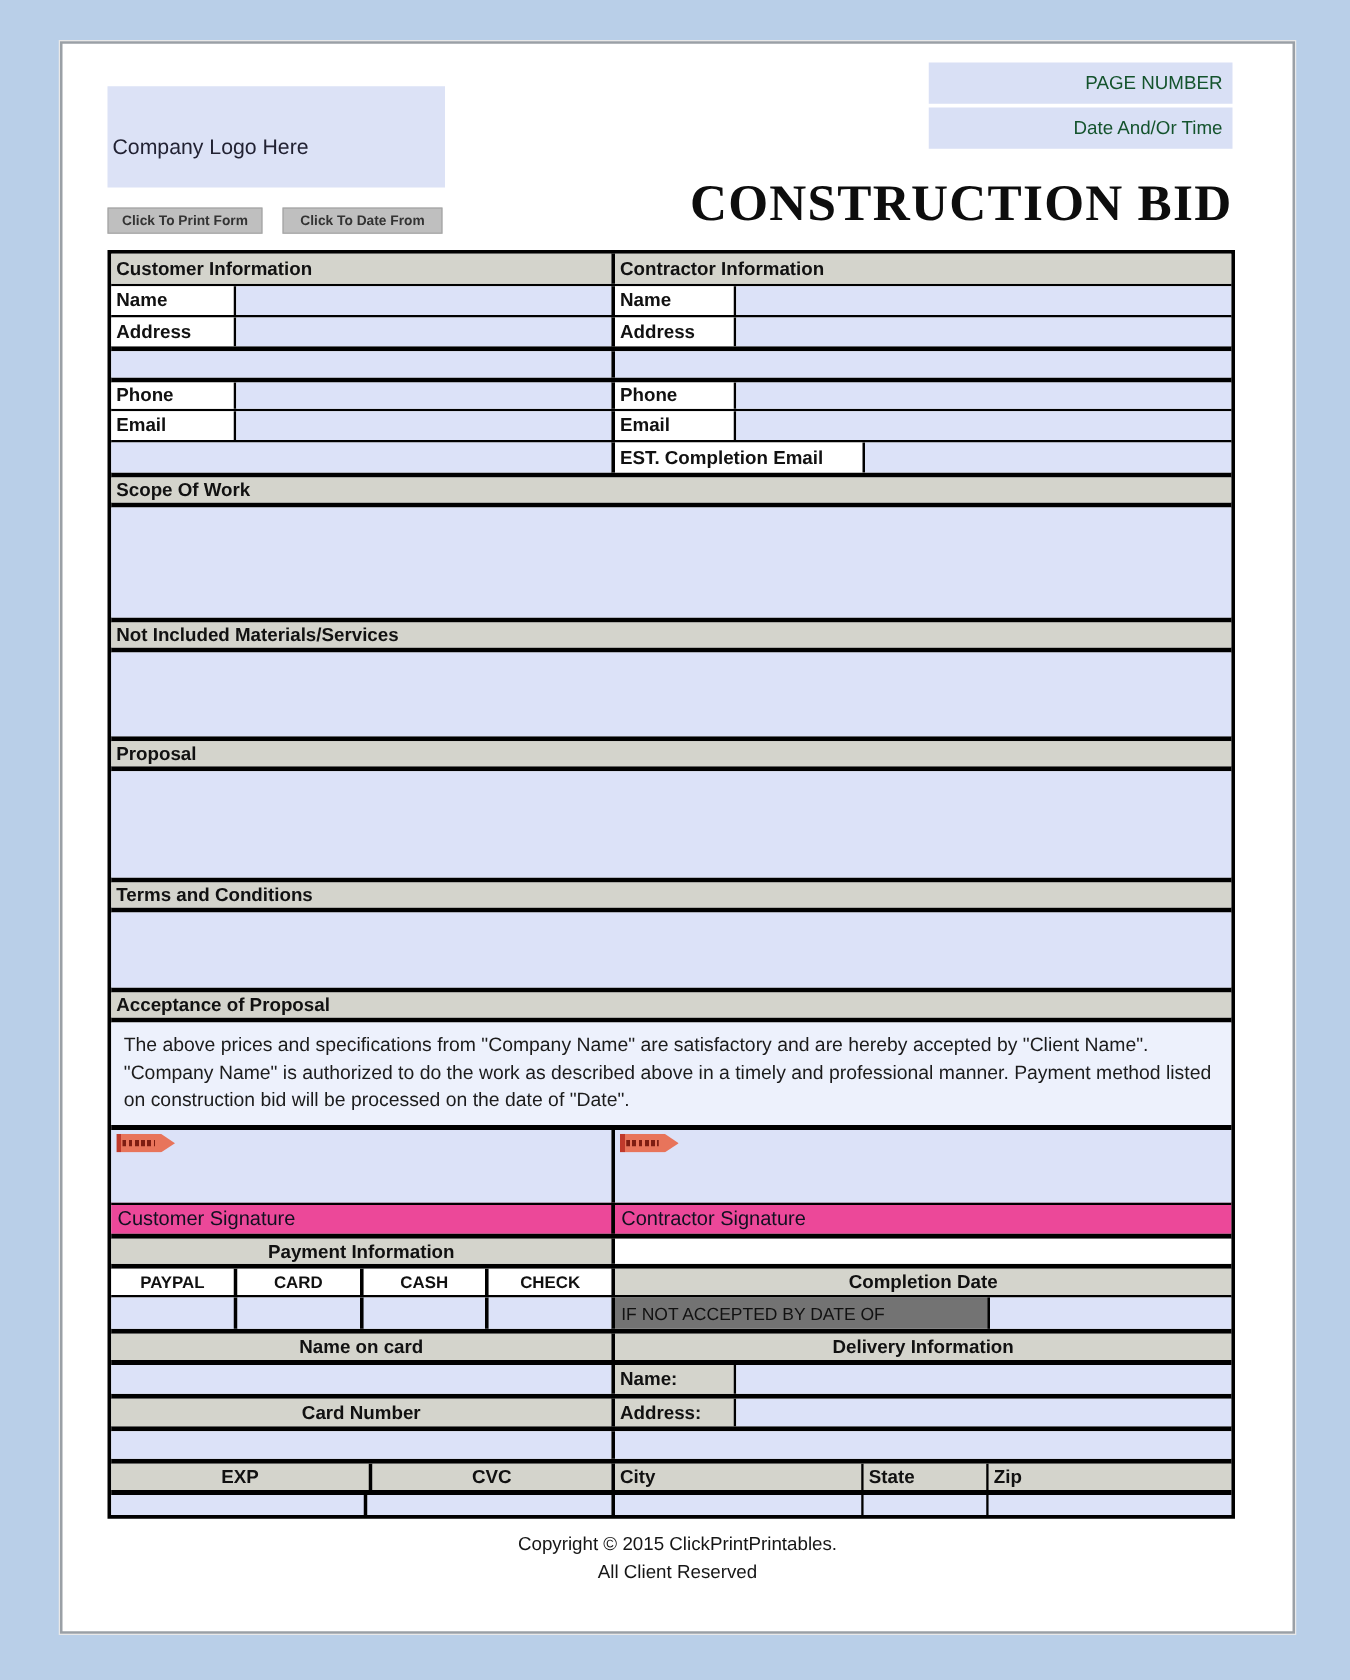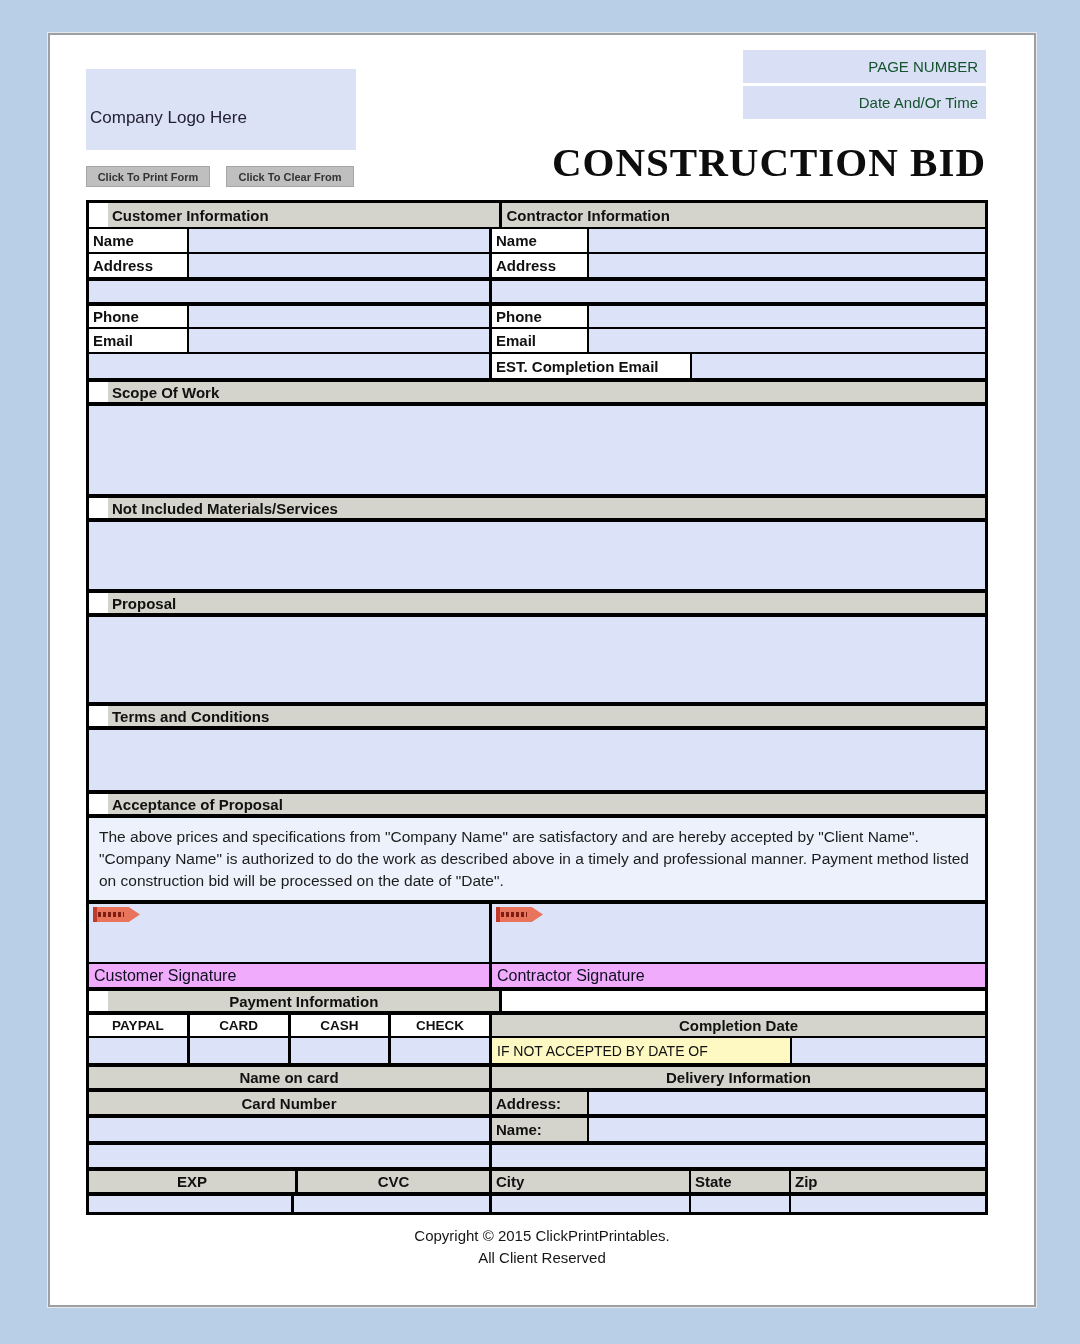--- a/index.html
+++ b/index.html
@@ -70,71 +70,71 @@
   .half-r { width: 493px; display: flex; }
   .cell { display: flex; align-items: center; overflow: hidden; }
   .gray { background: #d4d4cc; font-weight: bold; font-size: 15px; padding: 0 4px; }
   .gray.center { justify-content: center; }
   .lav { background: #dce2f8; }
   .white-label {
     background: #fff; font-weight: bold; font-size: 15px;
     padding: 0 4px; border-right: 2px solid #000;
   }
   .grow { flex: 1; }
-  .h24 { height: 24px; padding-left: 19px; } .h25 { height: 25px; } .h26 { height: 26px; }
+  .h24 { height: 24px; } .h25 { height: 25px; } .h26 { height: 26px; }
   .h27 { height: 27px; } .h20 { height: 20px; }
 
   .area { position: relative; }
   .acc-area {
     background: #edf1fc; padding: 8px 10px;
     font-size: 15.5px; line-height: 1.42; color: #1c1c1c;
   }
   .sig-cell { position: relative; }
   .sign-arrow {
     position: absolute; left: 4px; top: 3px;
     width: 47px; height: 15px;
     background: linear-gradient(90deg, #c0392b 0%, #c0392b 8%, #e8745b 8%, #e8745b 100%);
     clip-path: polygon(0 0, 76% 0, 100% 50%, 76% 100%, 0 100%);
   }
   .sign-arrow i {
     position: absolute; left: 5px; top: 5px; width: 26px; height: 5px;
     background: repeating-linear-gradient(90deg, #7e1d12 0 3px, transparent 3px 5px);
   }
-  .sig-label-row { background: #f0abfc; }
+  .sig-label-row { background: #ec4899; }
   .sig-label-row .cell { font-size: 16px; padding: 0 5px; color: #101020; }
   .v2 { border-right: 2px solid #000; }
   .white-cell { background: #fff; }
   .opt-cell {
     background: #fff; font-weight: bold; font-size: 13.5px;
     justify-content: center; border-right: 3px solid #000;
   }
   .opt-cell.last { border-right: none; }
   .cond-cell {
-    background: #fef9c3; font-size: 14px; padding: 0 5px;
+    background: #737373; font-size: 14px; padding: 0 5px;
     border-right: 2px solid #000;
   }
 
   
   .footer {
     position: absolute; left: 0; top: 1192px; width: 100%;
     text-align: center; color: #161616;
   }
   .footer .l1 { font-size: 15px; }
   .footer .l2 { font-size: 15px; margin-top: 5px; }
 </style>
 </head>
 <body>
 
 <div class="page">
 
   <div class="logo-box">
     <span>Company Logo Here</span>
   </div>
   <div class="btn btn-print">Click To Print Form</div>
-  <div class="btn btn-clear">Click To Clear From</div>
+  <div class="btn btn-clear">Click To Date From</div>
 
   <div class="meta-box">
     <div class="meta-row">PAGE NUMBER</div>
     <div class="meta-row">Date And/Or Time</div>
   </div>
 
   <div class="doc-title">CONSTRUCTION BID</div>
 
   <div class="form-table">
 
@@ -307,36 +307,36 @@
 
     <div class="row thick h25">
       <div class="half-l">
           <div class="cell gray center grow">Name on card</div>
         </div>
       <div class="half-r">
           <div class="cell gray center grow">Delivery Information</div>
         </div>
     </div>
 
+    <div class="row thick h27">
+      <div class="half-l">
+          <div class="cell lav grow"></div>
+        </div>
+      <div class="half-r">
+        <div class="cell gray v2" style="width:97px">Name:</div>
+        <div class="cell lav grow"></div>
+      </div>
+    </div>
+
     <div class="row thick h26">
       <div class="half-l">
           <div class="cell gray center grow">Card Number</div>
         </div>
       <div class="half-r">
         <div class="cell gray v2" style="width:97px">Address:</div>
-        <div class="cell lav grow"></div>
-      </div>
-    </div>
-
-    <div class="row thick h27">
-      <div class="half-l">
-          <div class="cell lav grow"></div>
-        </div>
-      <div class="half-r">
-        <div class="cell gray v2" style="width:97px">Name:</div>
         <div class="cell lav grow"></div>
       </div>
     </div>
 
     <div class="row thick h26">
       <div class="half-l">
           <div class="cell lav grow"></div>
         </div>
       <div class="half-r">
           <div class="cell lav grow"></div>

